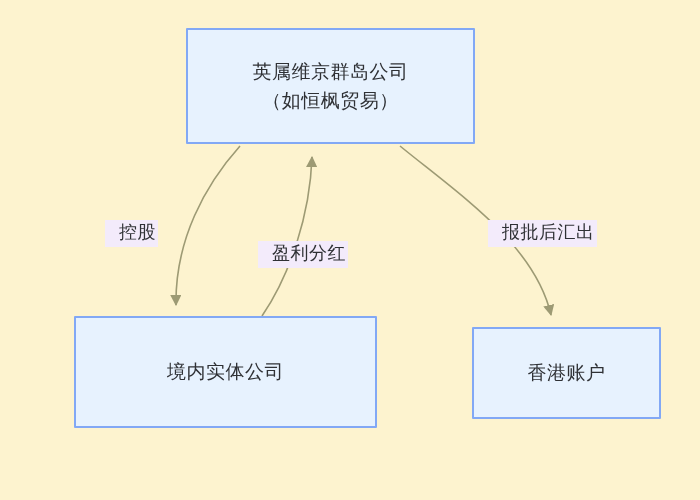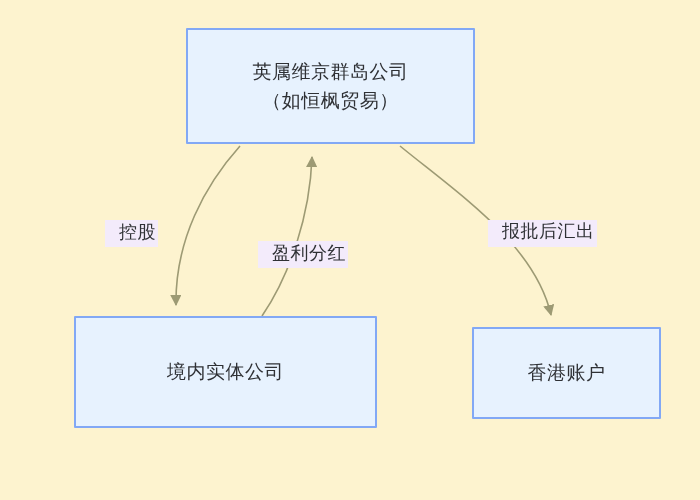--- a/index.html
+++ b/index.html
@@ -87,15 +87,15 @@
   </div>
 
   <div class="node" style="left:456px; top:327px; width:189px; height:92px;text-align:center;">
     <span class="node-line">香港账户</span>
   </div>
 
   <div class="edge-label" style="left:105px; top:220px;">控股</div>
 
   <div class="edge-label" style="left:258px; top:220px;margin-top:21px;">盈利分红</div>
 
-  <div class="edge-label" style="left:488px; top:220px;font-family:Liberation Mono, monospace;">报批后汇出</div>
+  <div class="edge-label" style="left:488px; top:220px;">报批后汇出</div>
 
 </div>
 
 </body></html>

